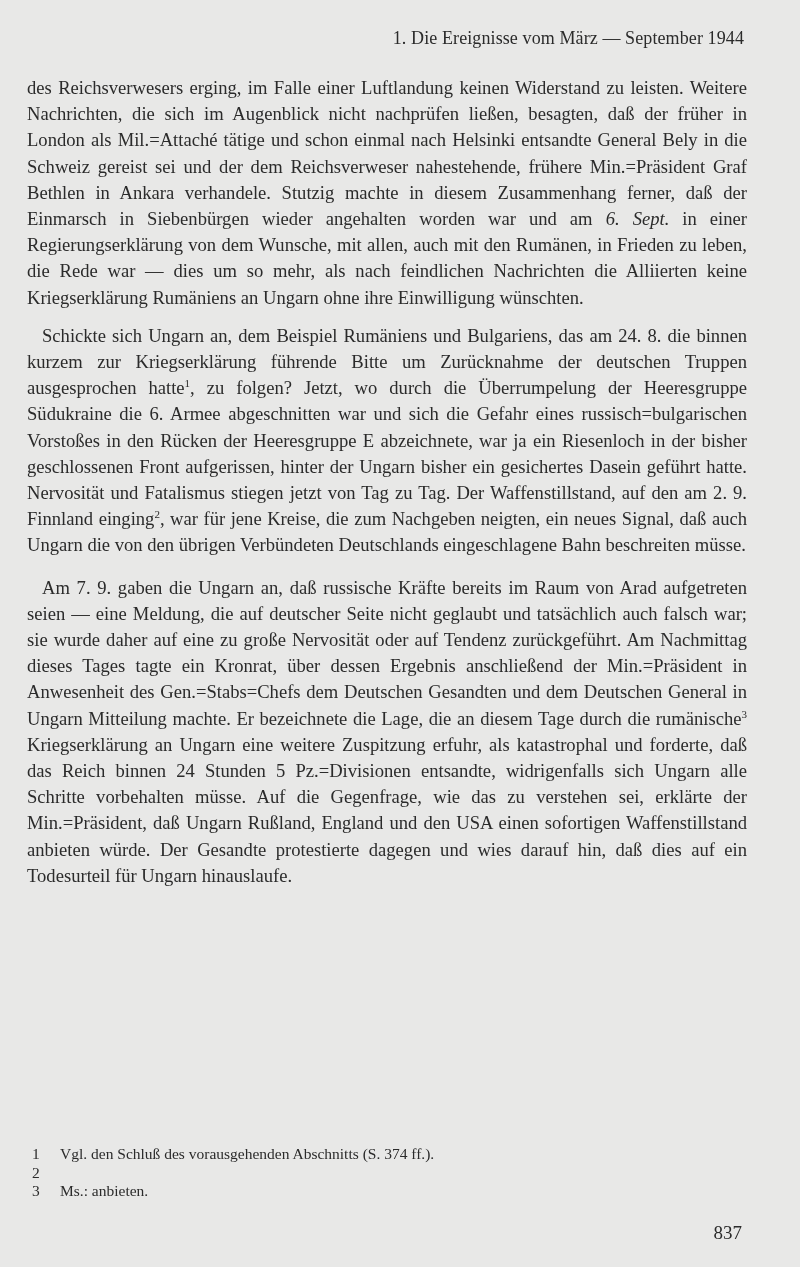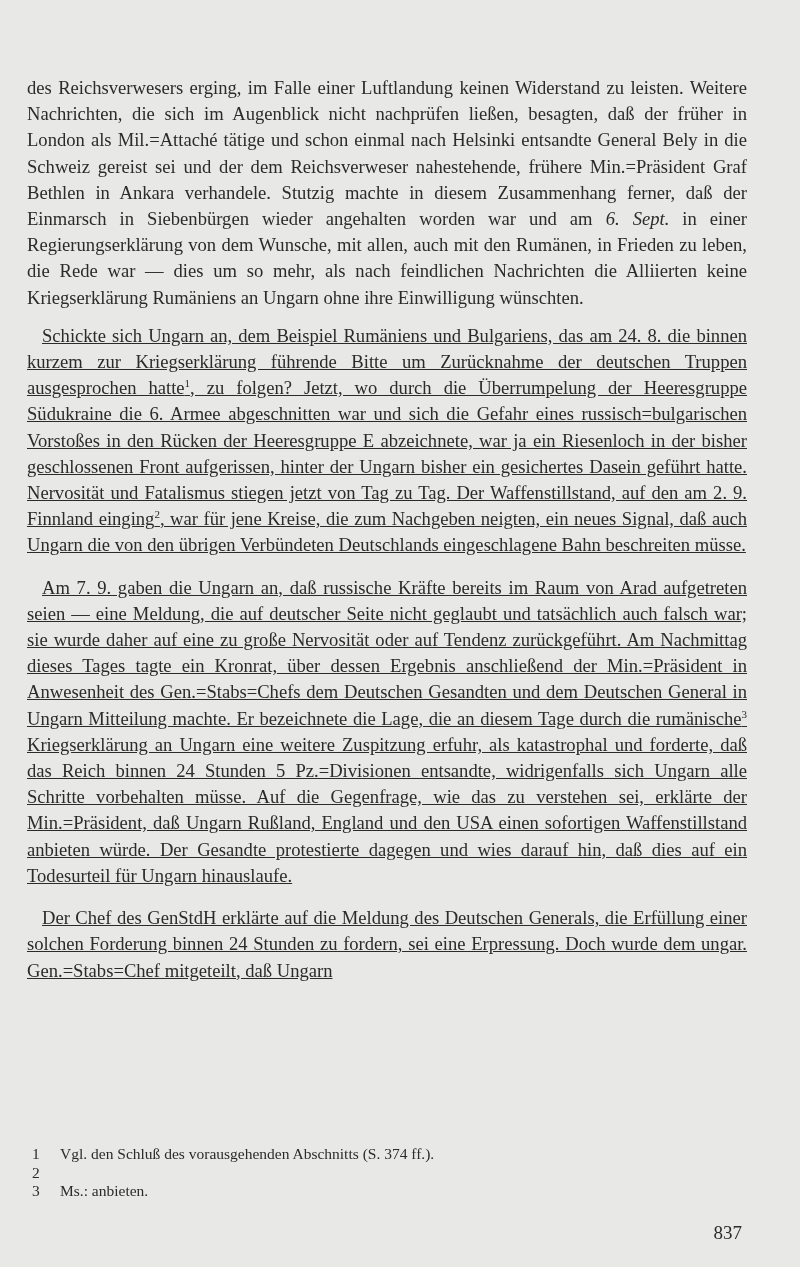--- a/index.html
+++ b/index.html
@@ -18,21 +18,21 @@
   .running-head {
     position: absolute; right: 56px; top: 28px;
     font-size: 18px; letter-spacing: 0.1px;
   }
   .body-text {
     position: absolute; left: 27px; top: 75px; width: 720px;
     font-size: 18.6px; line-height: 26.2px;
     text-align: justify;
   }
   .body-text p { margin: 0; }
-  .body-text p.indent { text-indent: 15px; text-decoration: underline; }
+  .body-text p.indent { text-indent: 15px; }
   .body-text p.gap { margin-top: 12px; }
   .body-text p.gap2 { margin-top: 16px; }
   sup { font-size: 11px; vertical-align: 7px; line-height: 0; }
   em { font-style: italic; }
   .footnotes {
     position: absolute; left: 32px; top: 1145px; width: 700px;
     font-size: 15.5px; line-height: 18.5px;
   }
   .fn { display: flex; }
   .fn-num { width: 28px; }
@@ -40,29 +40,29 @@
     position: absolute; right: 58px; top: 1222px;
     font-size: 19px;
     text-align: right;
   }
 </style>
 </head>
 <body>
 
 <div class="page">
 
+  <div class="running-head">1. Die Ereignisse vom März — September 1944</div>
 
   <div class="body-text">
     <p><span>des Reichsverwesers erging, im Falle einer Luftlandung keinen Widerstand zu leisten. Weitere Nachrichten, die sich im Augenblick nicht nachprüfen ließen, besagten, daß der früher in London als Mil.=Attaché tätige und schon einmal nach Helsinki entsandte General Bely in die Schweiz gereist sei und der dem Reichsverweser nahestehende, frühere Min.=Präsident Graf Bethlen in Ankara verhandele. Stutzig machte in diesem Zusammenhang ferner, daß der Einmarsch in Siebenbürgen wieder angehalten worden war und am </span><em>6. Sept.</em><span> in einer Regierungserklärung von dem Wunsche, mit allen, auch mit den Rumänen, in Frieden zu leben, die Rede war — dies um so mehr, als nach feindlichen Nachrichten die Alliierten keine Kriegserklärung Rumäniens an Ungarn ohne ihre Einwilligung wünschten.</span></p>
 
     <p class="indent gap"><span>Schickte sich Ungarn an, dem Beispiel Rumäniens und Bulgariens, das am 24. 8. die binnen kurzem zur Kriegserklärung führende Bitte um Zurücknahme der deutschen Truppen ausgesprochen hatte</span><sup>1</sup><span>, zu folgen? Jetzt, wo durch die Überrumpelung der Heeresgruppe Südukraine die 6. Armee abgeschnitten war und sich die Gefahr eines russisch=bulgarischen Vorstoßes in den Rücken der Heeresgruppe E abzeichnete, war ja ein Riesenloch in der bisher geschlossenen Front aufgerissen, hinter der Ungarn bisher ein gesichertes Dasein geführt hatte. Nervosität und Fatalismus stiegen jetzt von Tag zu Tag. Der Waffenstillstand, auf den am 2. 9. Finnland einging</span><sup>2</sup><span>, war für jene Kreise, die zum Nachgeben neigten, ein neues Signal, daß auch Ungarn die von den übrigen Verbündeten Deutschlands eingeschlagene Bahn beschreiten müsse.</span></p>
 
     <p class="indent gap2"><span>Am 7. 9. gaben die Ungarn an, daß russische Kräfte bereits im Raum von Arad aufgetreten seien — eine Meldung, die auf deutscher Seite nicht geglaubt und tatsächlich auch falsch war; sie wurde daher auf eine zu große Nervosität oder auf Tendenz zurückgeführt. Am Nachmittag dieses Tages tagte ein Kronrat, über dessen Ergebnis anschließend der Min.=Präsident in Anwesenheit des Gen.=Stabs=Chefs dem Deutschen Gesandten und dem Deutschen General in Ungarn Mitteilung machte. Er bezeichnete die Lage, die an diesem Tage durch die rumänische</span><sup>3</sup><span> Kriegserklärung an Ungarn eine weitere Zuspitzung erfuhr, als katastrophal und forderte, daß das Reich binnen 24 Stunden 5 Pz.=Divisionen entsandte, widrigenfalls sich Ungarn alle Schritte vorbehalten müsse. Auf die Gegenfrage, wie das zu verstehen sei, erklärte der Min.=Präsident, daß Ungarn Rußland, England und den USA einen sofortigen Waffenstillstand anbieten würde. Der Gesandte protestierte dagegen und wies darauf hin, daß dies auf ein Todesurteil für Ungarn hinauslaufe.</span></p>
 
-    <p class="indent gap2"><span>Der Chef des GenStdH erklärte auf die Meldung des Deutschen Generals, die Erfüllung einer solchen Forderung binnen 24 Stunden zu fordern, sei eine Erpressung. Doch wurde dem ungar. Gen.=Stabs=Chef mitgeteilt, daß Ungarn</span></p>
   </div>
 
   <div class="footnotes">
     <div class="fn">
       <span class="fn-num">1</span>
       <span>Vgl. den Schluß des vorausgehenden Abschnitts (S. 374 ff.).</span>
     </div>
     <div class="fn">
       <span class="fn-num">2</span>
     </div>

